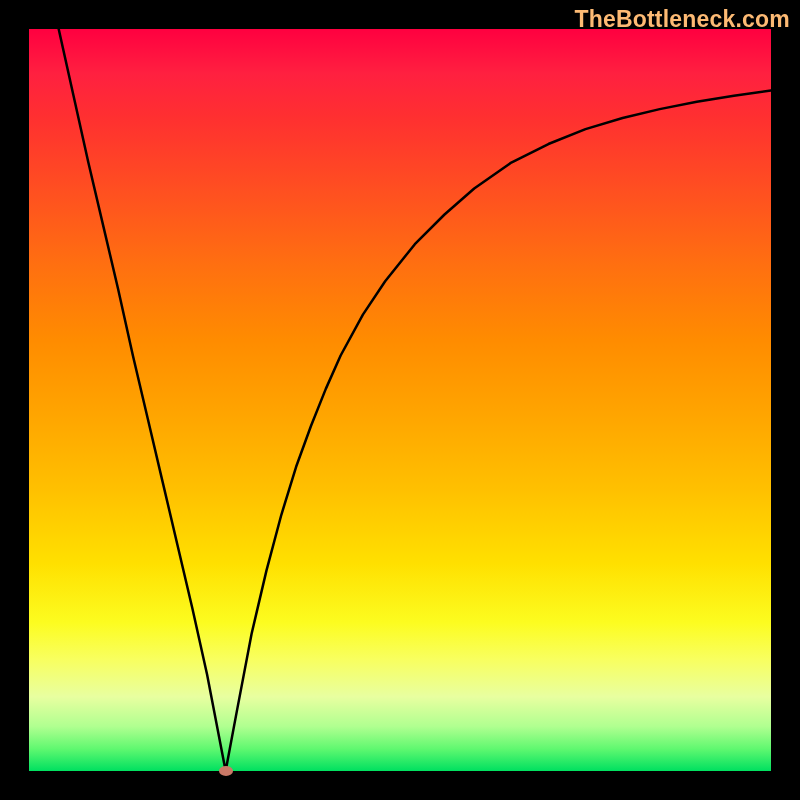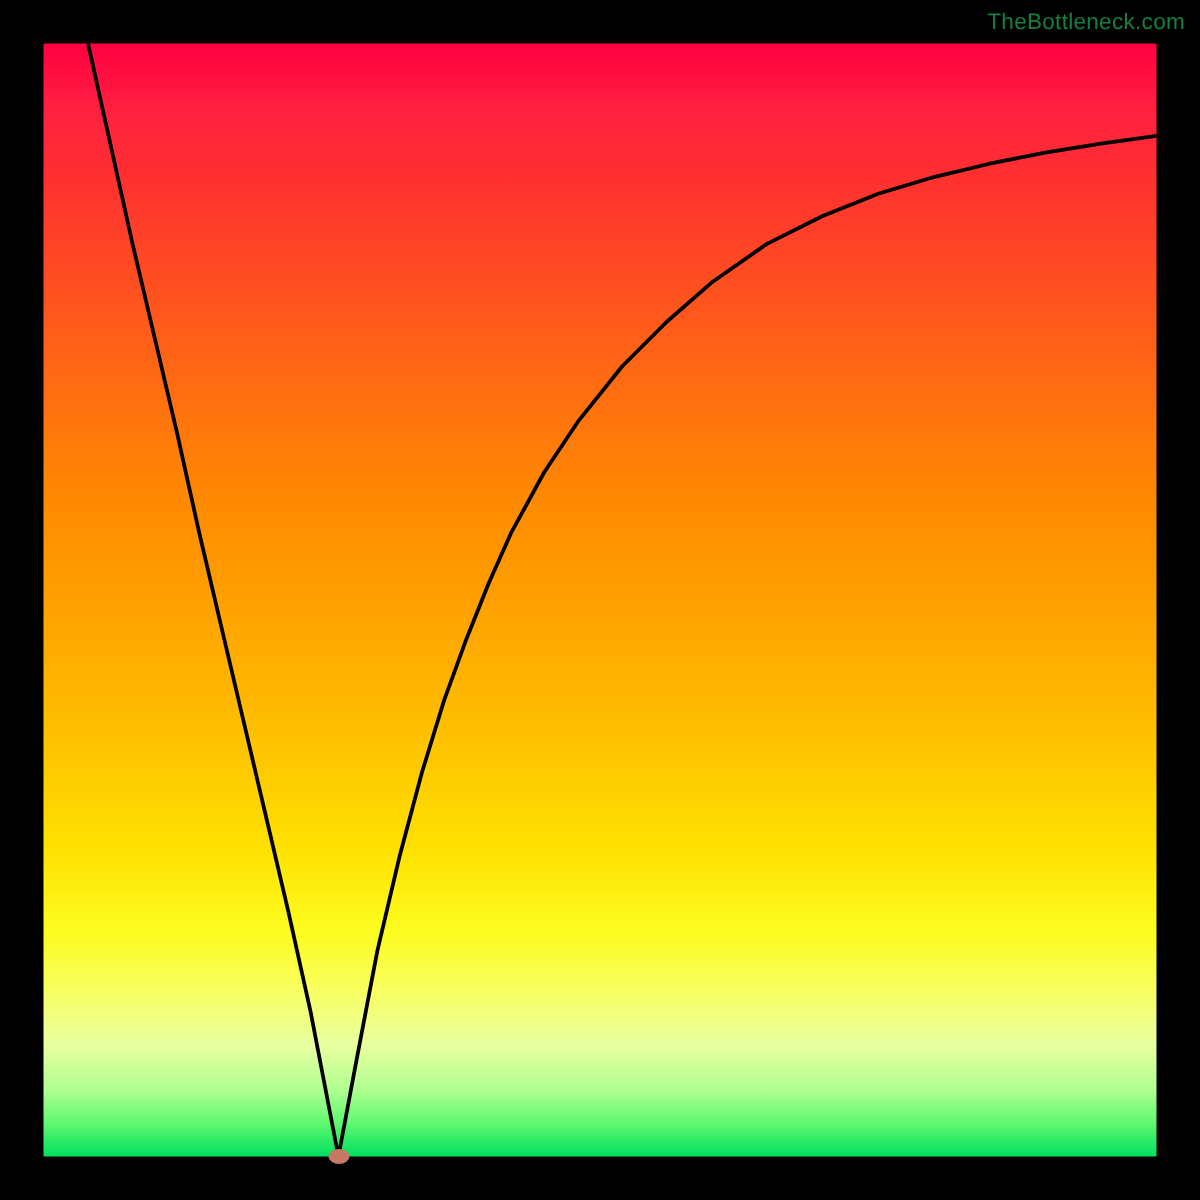--- a/index.html
+++ b/index.html
@@ -39,23 +39,23 @@
       #e8ffa0 90%,
       #b0ff90 94%,
       #60f870 97%,
       #00e060 100%
     );
   }
   .watermark {
     position: absolute;
     top: 6px;
     right: 10px;
-    color: #15803d;
-    font-size: 15px;
-    font-weight: normal;
+    color: #fdba74;
+    font-size: 23px;
+    font-weight: bold;
     letter-spacing: 0.2px;
   }
   .curve-svg {
     position: absolute;
     top: 29px;
     left: 29px;
     width: 742px;
     height: 742px;
   }
   .dot {

